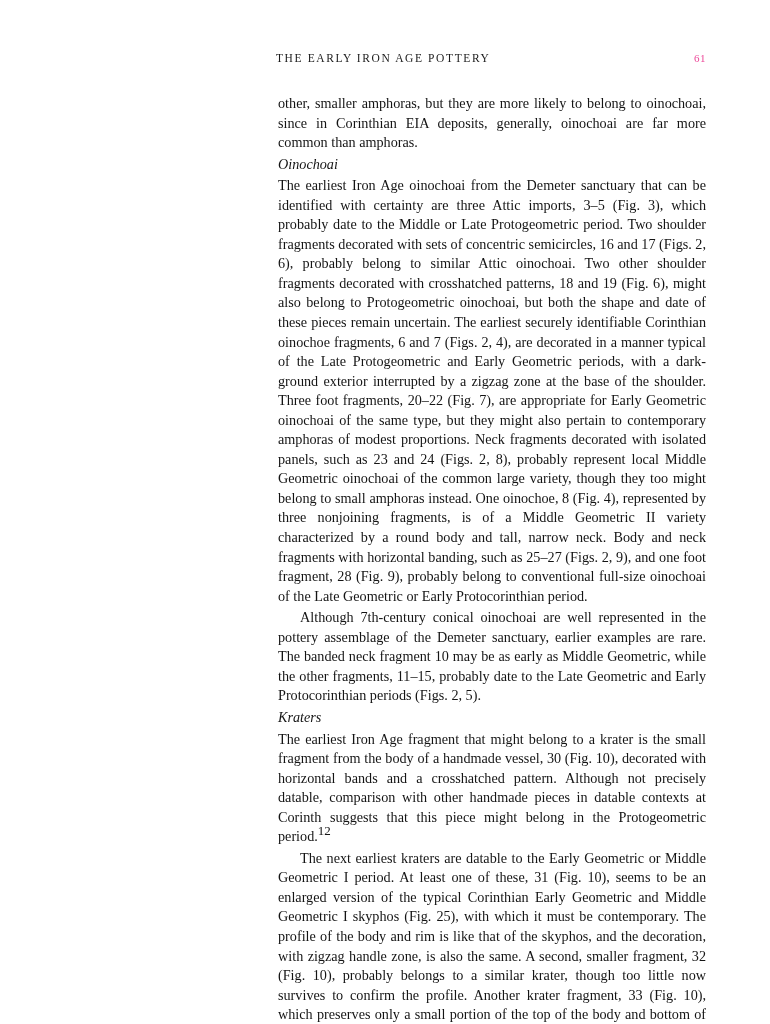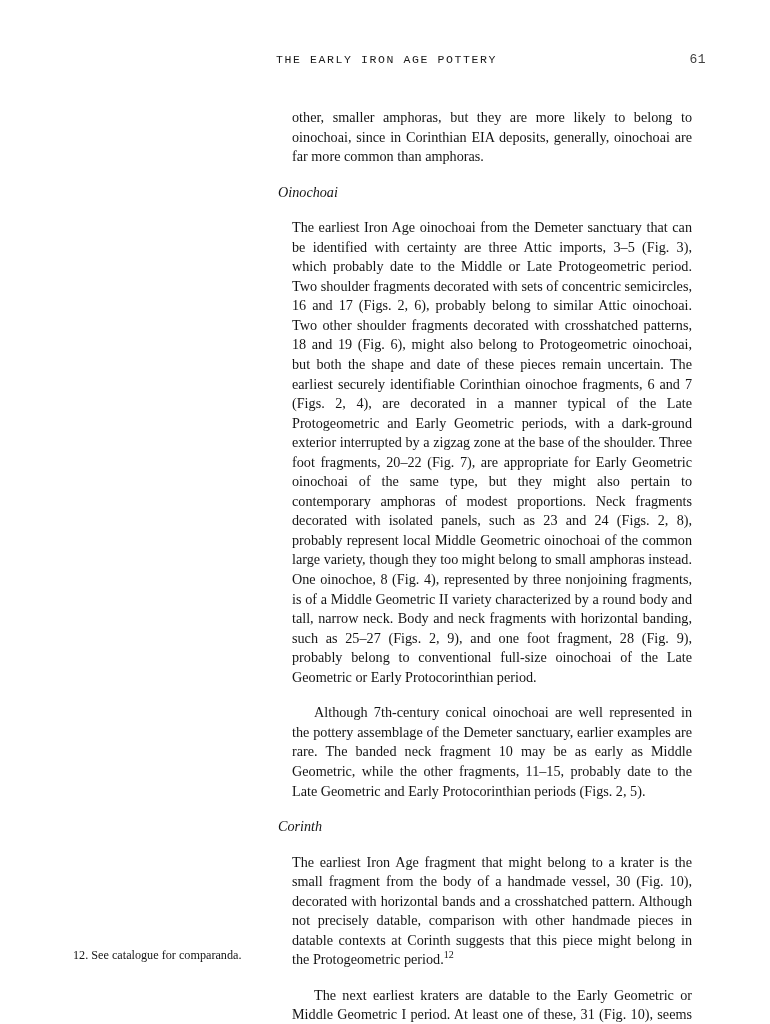--- a/index.html
+++ b/index.html
@@ -23,40 +23,40 @@
   .running-head {
     position: absolute;
     top: 52px;
     left: 276px;
     width: 430px;
     display: flex;
     justify-content: space-between;
     align-items: baseline;
   }
   .running-head .title {
-    font-family: Liberation Mono, monospace;
+    font-family: Liberation Serif, serif;
     font-size: 11.5px;
     letter-spacing: 1.6px;
     color: #1a1a1a;
     white-space: nowrap;
   }
   .running-head .folio {
-    font-family: Liberation Mono, monospace;
-    font-size: 13px;
+    font-family: Liberation Serif, serif;
+    font-size: 11px;
     letter-spacing: 0.5px;
-    color: #404040;
+    color: #ec4899;
   }
   .textblock {
     position: absolute;
     top: 92px;
     left: 276px;
     width: 432px;
   }
   p.body {
-    margin: 16px;
+    margin: 2px;
     font-size: 14.2px;
     line-height: 19.55px;
     text-align: justify;
     text-justify: inter-word;
     hyphens: auto;
     -webkit-hyphens: auto;
     color: #141414;
   }
   p.body.indent {
     text-indent: 22px;
@@ -72,21 +72,21 @@
   .gap-before-head {
     margin-top: 17px;
   }
   .gap-after-head {
     margin-top: 0px;
   }
   .num {
     font-weight: normal;
   }
   sup.fn {
-    font-size: 10px;
+    font-size: 13px;
     vertical-align: super;
     line-height: 0;
   }
   .footnote {
     position: absolute;
     left: 73px;
     top: 947px;
     width: 200px;
     font-size: 12.2px;
     line-height: 16px;
@@ -106,23 +106,22 @@
   <div class="textblock">
 
     <p class="body">other, smaller amphoras, but they are more likely to belong to oinochoai, since in Corinthian EIA deposits, generally, oinochoai are far more common than amphoras.</p>
 
     <h3 class="section gap-before-head">Oinochoai</h3>
 
     <p class="body gap-after-head">The earliest Iron Age oinochoai from the Demeter sanctuary that can be identified with certainty are three Attic imports, <span class="num">3–5</span> (Fig. 3), which probably date to the Middle or Late Protogeometric period. Two shoulder fragments decorated with sets of concentric semicircles, <span class="num">16</span> and <span class="num">17</span> (Figs. 2, <span class="num">6</span>), probably belong to similar Attic oinochoai. Two other shoulder fragments decorated with crosshatched patterns, <span class="num">18</span> and <span class="num">19</span> (Fig. 6), might also belong to Protogeometric oinochoai, but both the shape and date of these pieces remain uncertain. The earliest securely identifiable Corinthian oinochoe fragments, <span class="num">6</span> and <span class="num">7</span> (Figs. 2, <span class="num">4</span>), are decorated in a manner typical of the Late Protogeometric and Early Geometric periods, with a dark-ground exterior interrupted by a zigzag zone at the base of the shoulder. Three foot fragments, <span class="num">20–22</span> (Fig. 7), are appropriate for Early Geometric oinochoai of the same type, but they might also pertain to contemporary amphoras of modest proportions. Neck fragments decorated with isolated panels, such as <span class="num">23</span> and <span class="num">24</span> (Figs. 2, <span class="num">8</span>), probably represent local Middle Geometric oinochoai of the common large variety, though they too might belong to small amphoras instead. One oinochoe, <span class="num">8</span> (Fig. 4), represented by three nonjoining fragments, is of a Middle Geometric II variety characterized by a round body and tall, narrow neck. Body and neck fragments with horizontal banding, such as <span class="num">25–27</span> (Figs. 2, <span class="num">9</span>), and one foot fragment, <span class="num">28</span> (Fig. 9), probably belong to conventional full-size oinochoai of the Late Geometric or Early Protocorinthian period.</p>
 
     <p class="body indent">Although 7th-century conical oinochoai are well represented in the pottery assemblage of the Demeter sanctuary, earlier examples are rare. The banded neck fragment <span class="num">10</span> may be as early as Middle Geometric, while the other fragments, <span class="num">11–15</span>, probably date to the Late Geometric and Early Protocorinthian periods (Figs. 2, <span class="num">5</span>).</p>
 
-    <h3 class="section gap-before-head">Corinth</h3>
+    <h3 class="section gap-before-head">Kraters</h3>
 
     <p class="body gap-after-head">The earliest Iron Age fragment that might belong to a krater is the small fragment from the body of a handmade vessel, <span class="num">30</span> (Fig. 10), decorated with horizontal bands and a crosshatched pattern. Although not precisely datable, comparison with other handmade pieces in datable contexts at Corinth suggests that this piece might belong in the Protogeometric period.<sup class="fn">12</sup></p>
 
     <p class="body indent">The next earliest kraters are datable to the Early Geometric or Middle Geometric I period. At least one of these, <span class="num">31</span> (Fig. 10), seems to be an enlarged version of the typical Corinthian Early Geometric and Middle Geometric I skyphos (Fig. 25), with which it must be contemporary. The profile of the body and rim is like that of the skyphos, and the decoration, with zigzag handle zone, is also the same. A second, smaller fragment, <span class="num">32</span> (Fig. 10), probably belongs to a similar krater, though too little now survives to confirm the profile. Another krater fragment, <span class="num">33</span> (Fig. 10), which preserves only a small portion of the top of the body and bottom of the rim, seems to represent a more developed form, closer to that of later</p>
 
   </div>
 
-  <div class="footnote">12. See catalogue for comparanda.</div>
 
 </div>
 
 </body></html>

